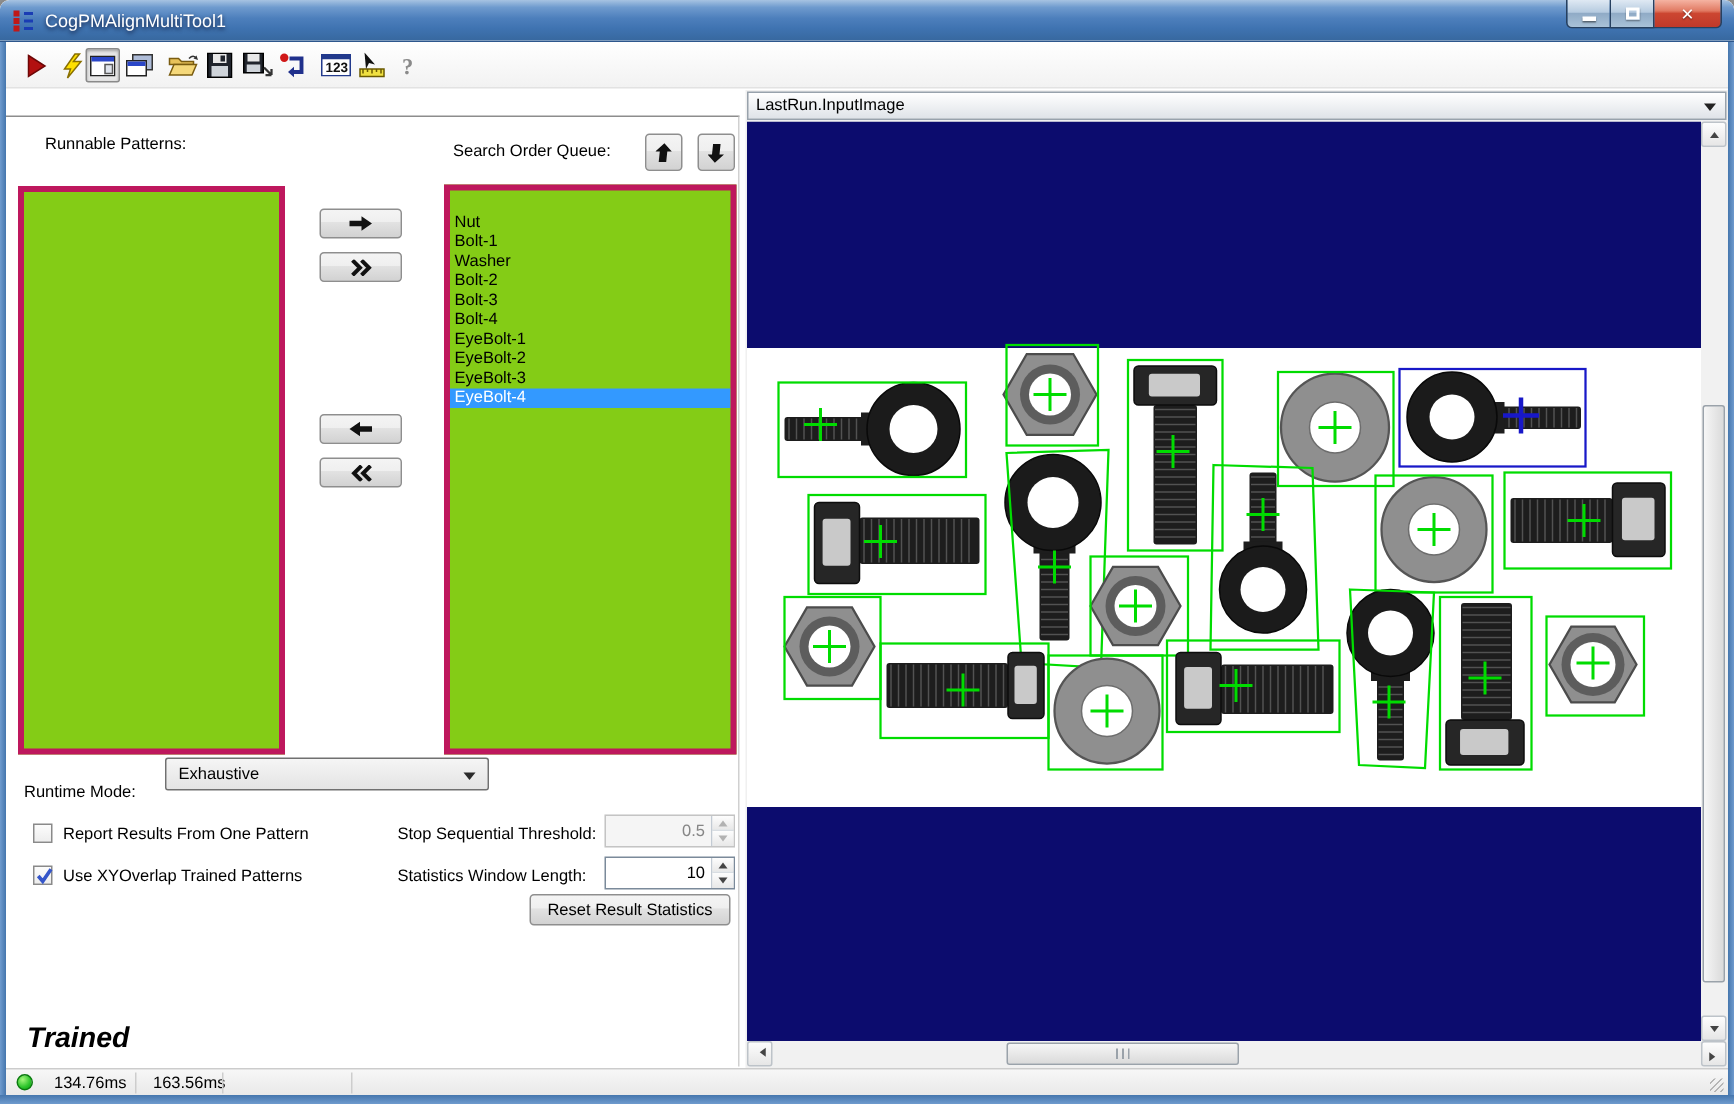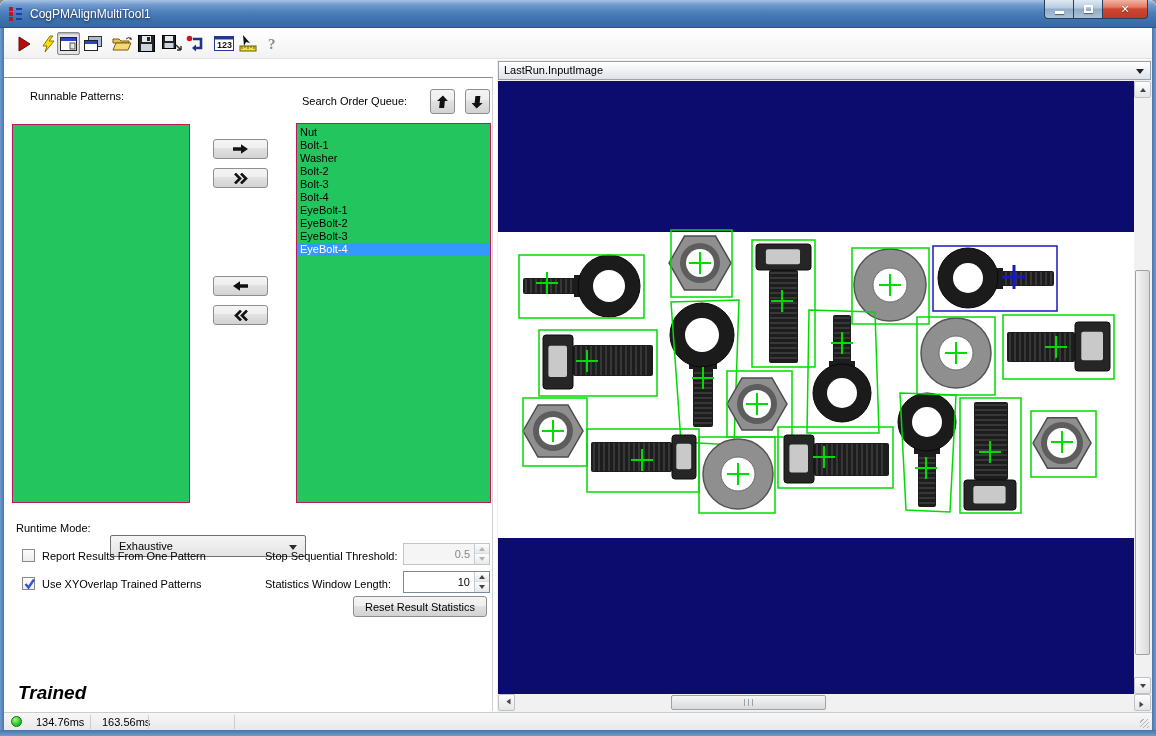--- a/index.html
+++ b/index.html
@@ -48,21 +48,21 @@
   .tab { height:18px; padding:3px 9px 0; background:linear-gradient(#f7f7f7,#e8e8e8);
     border:1px solid #898989; border-bottom:none; border-radius:2px 2px 0 0;
     margin-right:1px; white-space:nowrap; }
   .tab.active { height:22px; padding:4px 11px 0; background:#fff; border-radius:3px 3px 0 0;
     position:relative; z-index:6; box-shadow:0 2px 0 #fff; }
 
   
   .left-pane { position:absolute; left:4px; top:77px; width:489px; height:634px;
     background:#fff; border-top:1px solid #8d8d8d; border-right:1px solid #d0d0d0; }
   .lbl { position:absolute; white-space:nowrap; }
-  .listbox { position:absolute; background:#22c55e; border:1px solid #be185d; overflow:hidden; padding-top:2px; }
+  .listbox { position:absolute; background:#84cc16; border:4px solid #be185d; overflow:hidden; padding-top:15px; }
   .li { height:13px; line-height:13px; padding-left:3px; }
   .li.sel { background:#3399ff; color:#fff; }
   .btn { position:absolute; border:1px solid #8e8e8e; border-radius:3px;
     background:linear-gradient(#f4f4f4 0%,#efefef 45%,#e2e2e2 46%,#d2d2d2 100%);
     display:flex; align-items:center; justify-content:center; }
   .combo { position:absolute; border:1px solid #707070; border-radius:2px;
     background:linear-gradient(#f5f5f5,#e4e4e4); line-height:20px; padding-left:8px; }
   .combo .arr { position:absolute; right:8px; top:9px; width:0; height:0;
     border:4px solid transparent; border-top:5px solid #2b2b2b; }
   .cb { position:absolute; width:13px; height:13px; border:1px solid #8a8a8a;
@@ -259,21 +259,21 @@
         <div class="li">Bolt-2</div>
         <div class="li">Bolt-3</div>
         <div class="li">Bolt-4</div>
         <div class="li">EyeBolt-1</div>
         <div class="li">EyeBolt-2</div>
         <div class="li">EyeBolt-3</div>
         <div class="li sel">EyeBolt-4</div>
       </div>
 
     <span class="lbl" style="left:12px; top:444px">Runtime Mode:</span>
-    <div class="combo" style="left:106px; top:457px; width:196px; height:22px">
+    <div class="combo" style="left:106px; top:427px; width:216px; height:22px">
       <span>Exhaustive</span>
       <span class="arr"></span>
     </div>
 
     <div class="cb" style="left:18px; top:471px"></div>
     <span class="lbl" style="left:38px; top:472px">Report Results From One Pattern</span>
     <div class="cb" style="left:18px; top:499px" id="cb2">
         <svg width="14" height="14">
           <path d="M2.5 7 l3 3.5 L11 2.5" stroke="#3556c9" stroke-width="2.4" fill="none"></path>
         </svg>

